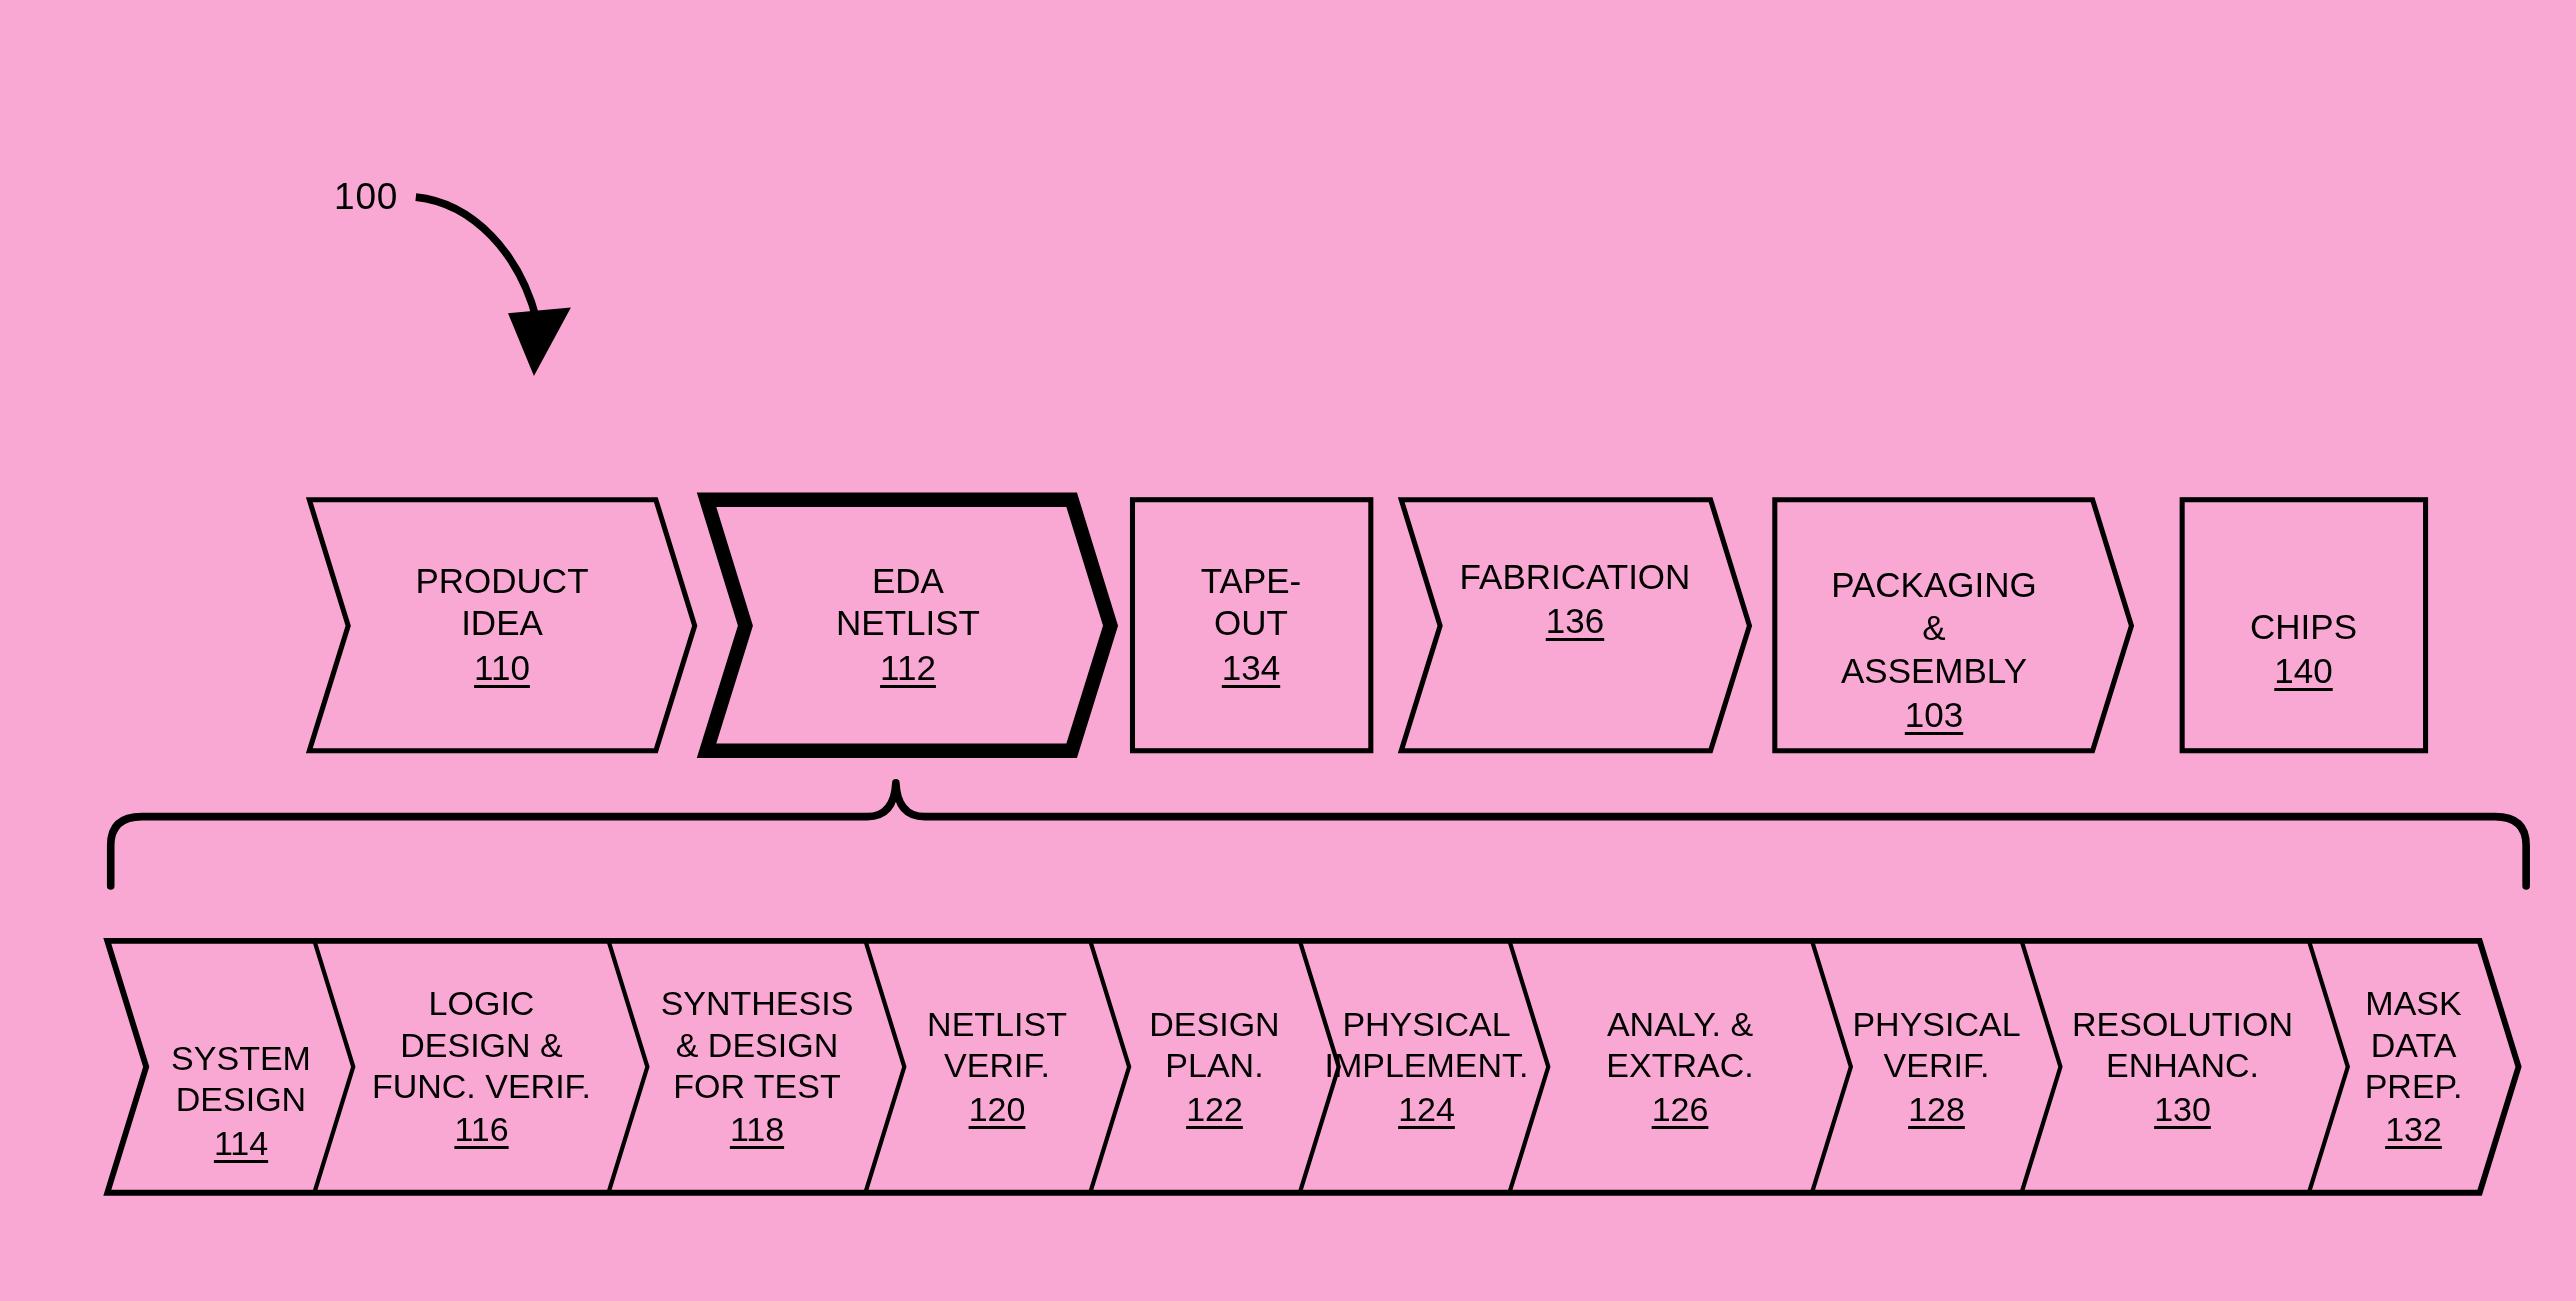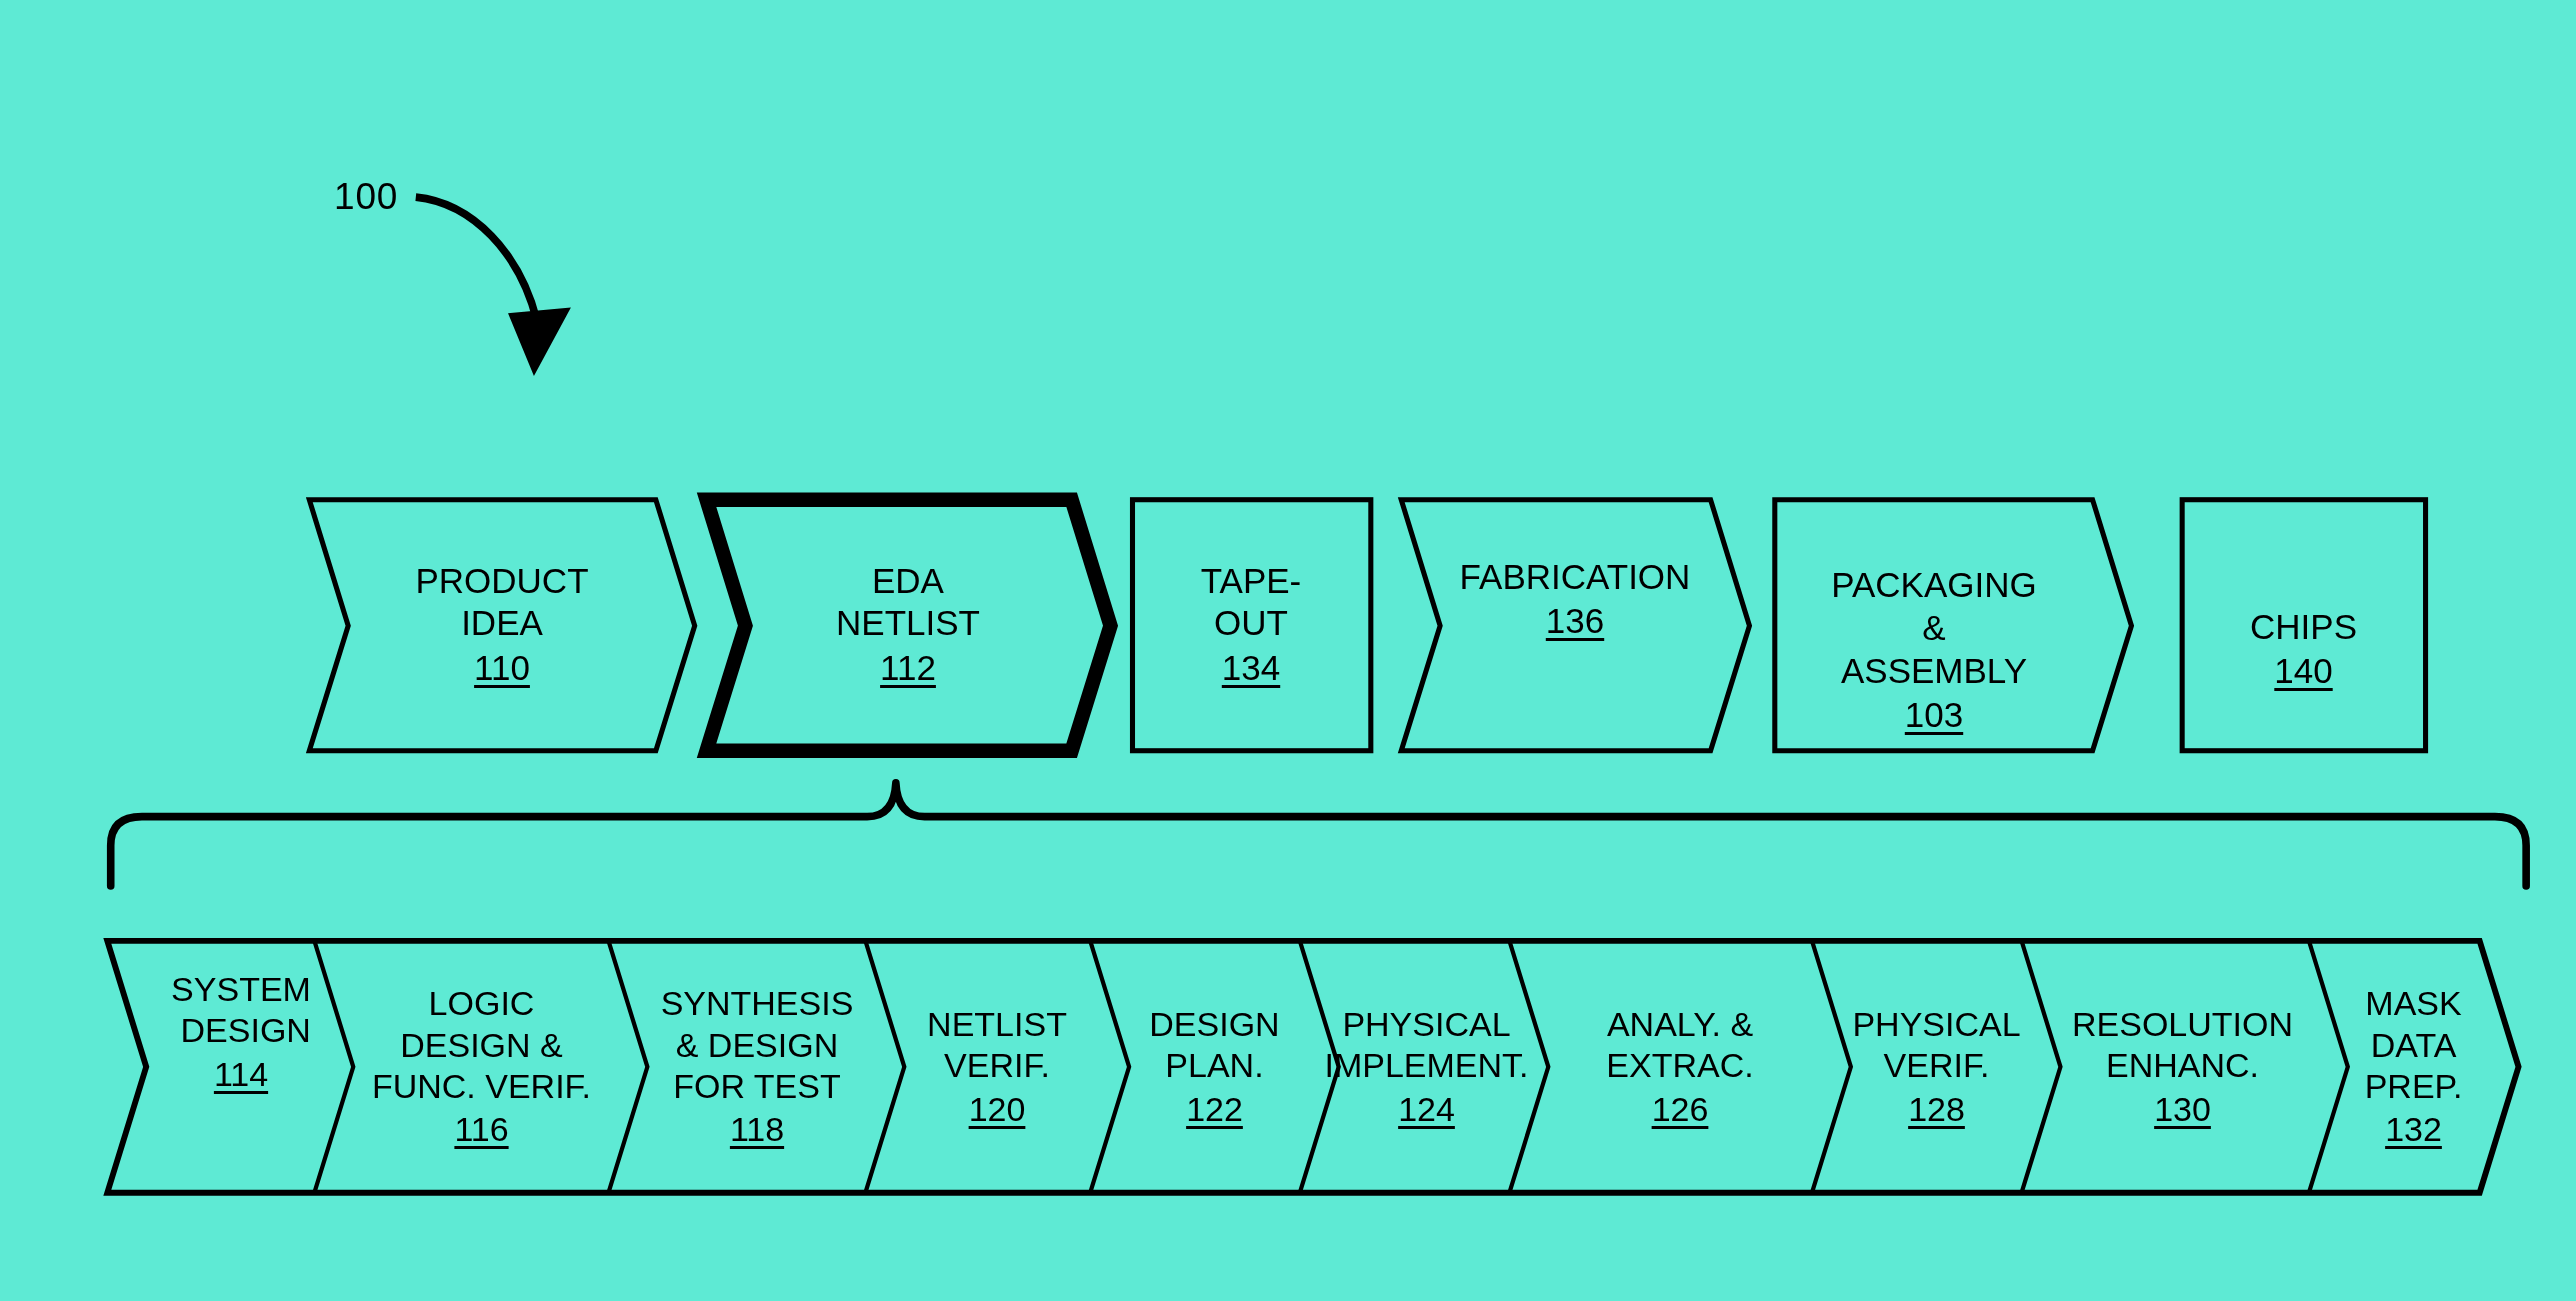--- a/index.html
+++ b/index.html
@@ -11,21 +11,21 @@
     width: 2576px;
     height: 1302px;
     font-family: "Liberation Sans", sans-serif;
     color: #000000;
     overflow: hidden;
   }
   #stage {
     position: relative;
     width: 2576px;
     height: 1302px;
-    background: #5eead4;
+    background: #f9a8d4;
   }
   #figsvg {
     position: absolute;
     left: 0;
     top: 0;
     width: 2576px;
     height: 1302px;
   }
   .fig-ref-num {
     position: absolute;
@@ -139,21 +139,21 @@
 &amp;
 ASSEMBLY</span>
     <span class="num">103</span>
   </div>
 
   <div class="cell-text top-cell" style="left:2182px; top:524px; width:243px; height:251px;">
     <span class="lbl">CHIPS</span>
     <span class="num">140</span>
   </div>
 
-  <div class="cell-text bot-cell" style="left:144px; top:906px; width:194px; height:252px;text-align:right;">
+  <div class="cell-text bot-cell" style="left:144px; top:975px; width:194px; height:252px;">
     <span class="lbl">SYSTEM
 DESIGN</span>
     <span class="num">114</span>
   </div>
 
   <div class="cell-text bot-cell" style="left:338px; top:941px; width:287px; height:252px;">
     <span class="lbl">LOGIC
 DESIGN &amp;
 FUNC. VERIF.</span>
     <span class="num">116</span>

